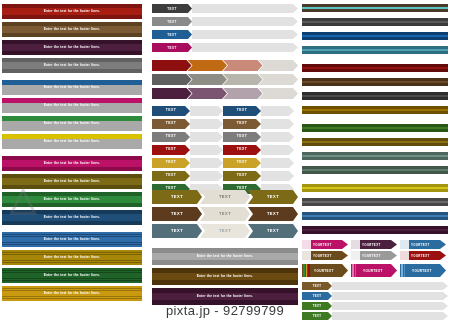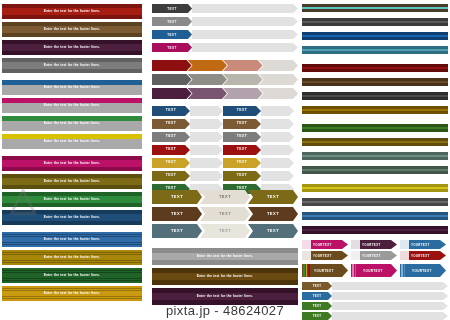--- a/index.html
+++ b/index.html
@@ -493,13 +493,13 @@
         <div class="track"></div>
       </div>
     </div>
 
 </div>
 
 <div class="wm">
   <div class="wm-a">△</div>
 </div>
 
-<div class="credit">pixta.jp - 48624027</div>
+<div class="credit">pixta.jp - 92799799</div>
 
 </body></html>

